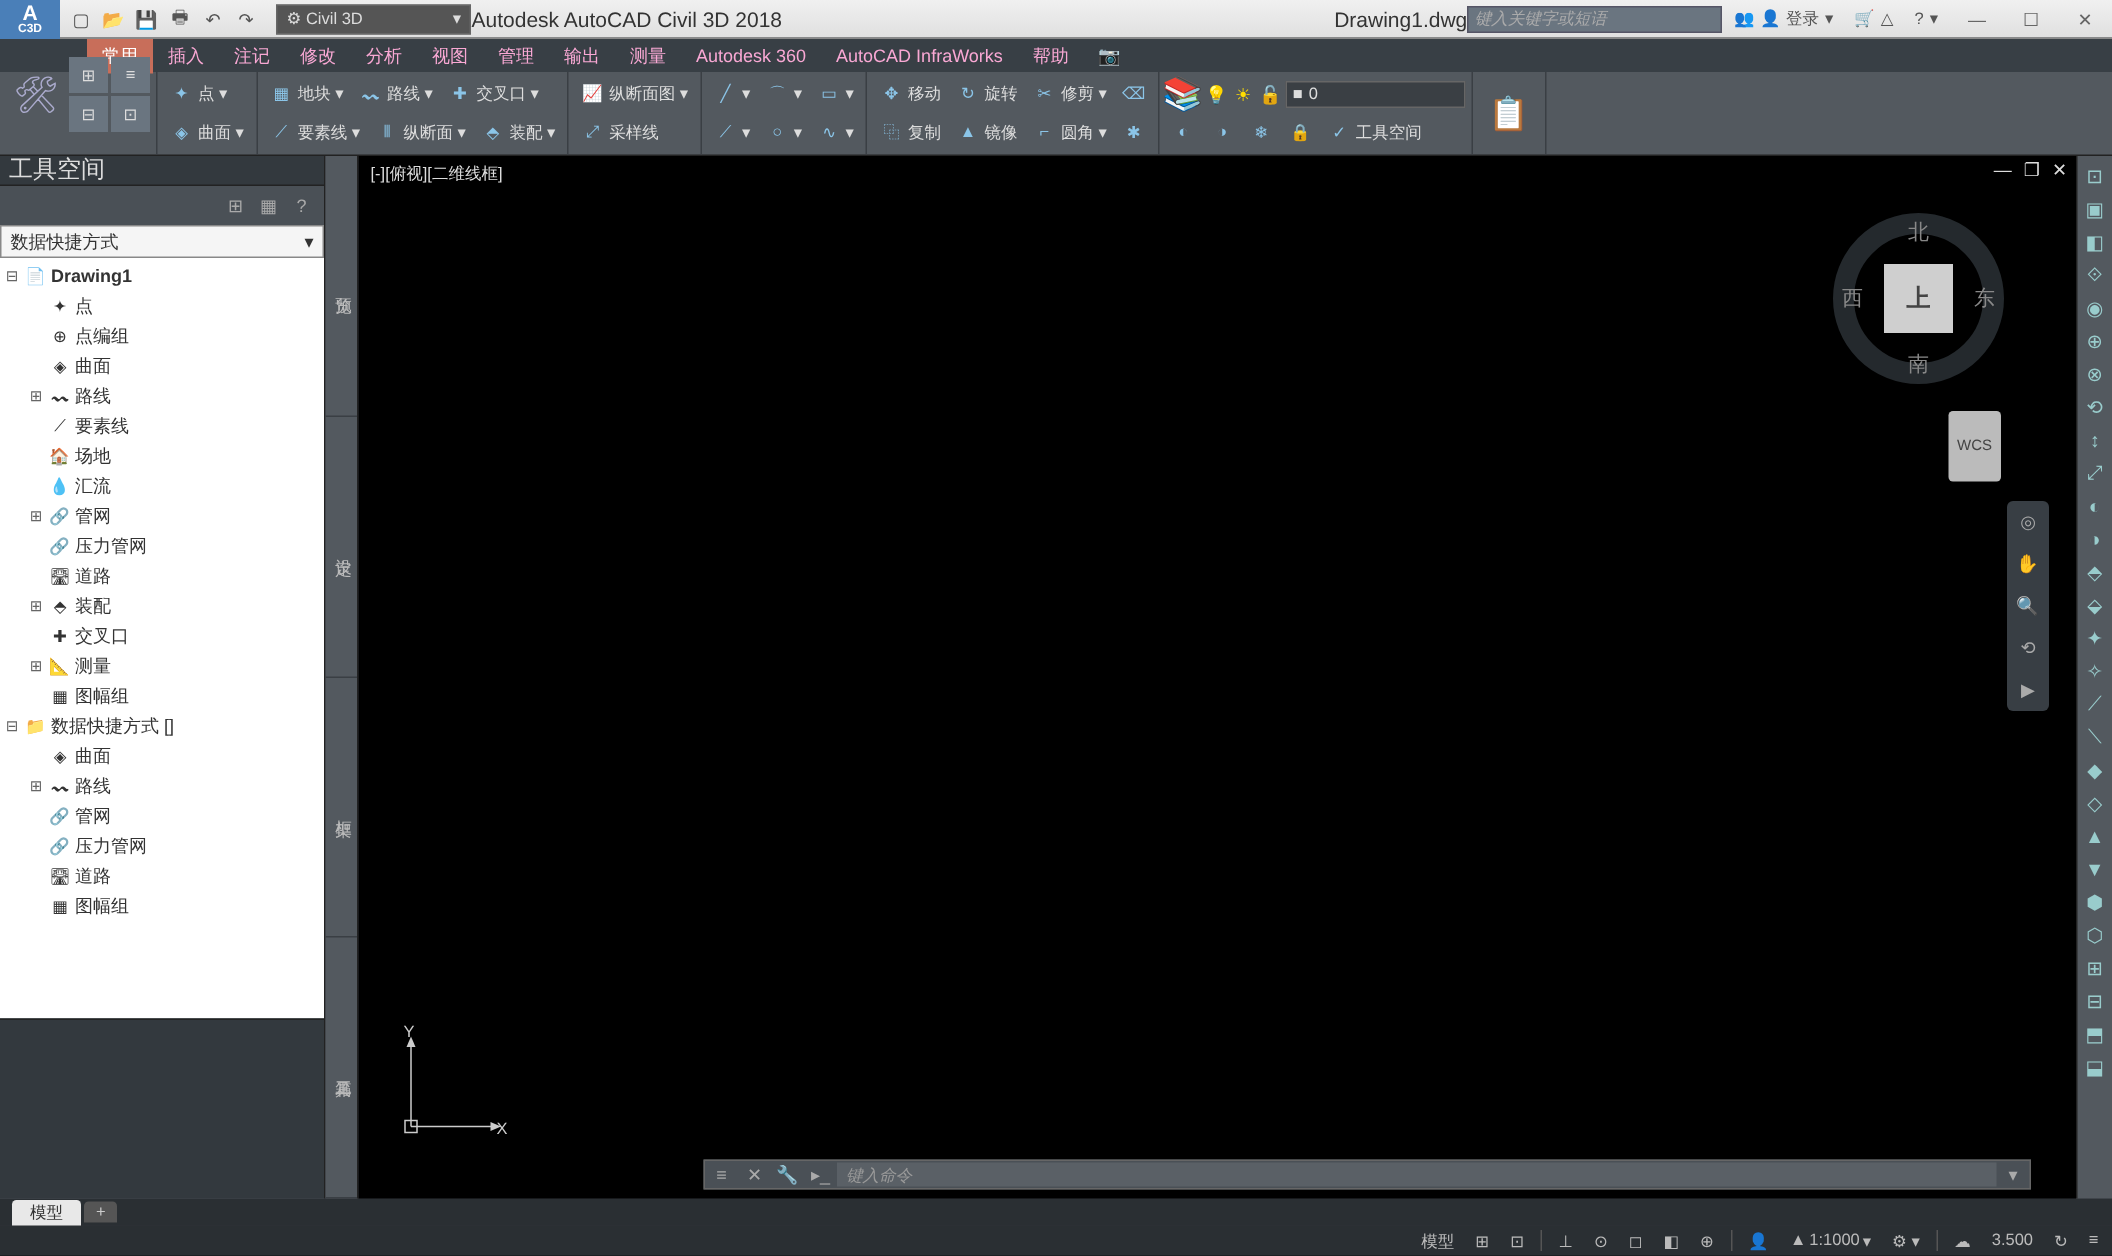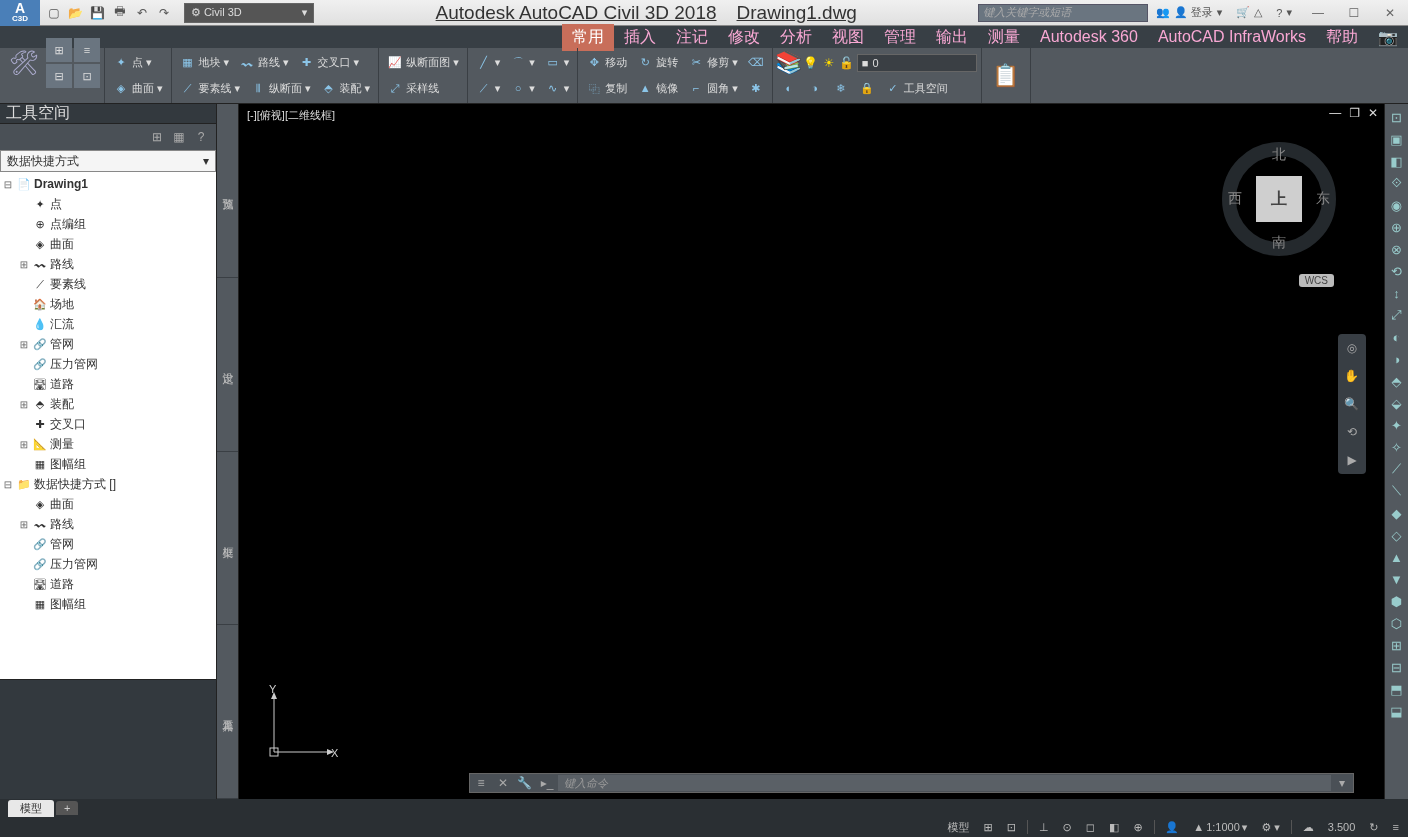--- a/index.html
+++ b/index.html
@@ -5,28 +5,28 @@
 * { margin: 0; padding: 0; box-sizing: border-box; font-family: "Microsoft YaHei", "Segoe UI", sans-serif; }
 body { width: 1408px; height: 837px; background: #33393e; color: #ccc; font-size: 12px; overflow: hidden; position: relative; }
 
 
 .titlebar { height: 26px; background: linear-gradient(#f0f0f0,#e0e0e0); display: flex; align-items: center; border-bottom: 1px solid #888; }
 .app-icon { width: 40px; height: 26px; background: #4a7fb8; display: flex; flex-direction: column; align-items: center; justify-content: center; color: #fff; font-size: 8px; font-weight: bold; }
 .app-icon .a { font-size: 14px; line-height: 12px; }
 .qat { display: flex; gap: 2px; padding: 0 4px; }
 .qat-btn { width: 20px; height: 20px; display: flex; align-items: center; justify-content: center; color: #555; cursor: pointer; }
 .workspace-combo { margin-left: 6px; height: 20px; background: #555; color: #ddd; border: 1px solid #666; display: flex; align-items: center; padding: 0 6px; font-size: 11px; gap: 60px; }
-.title-text { flex: 1; text-align: center; color: #333; font-size: 19px; display: flex; gap: 20px; justify-content: center; text-decoration: underline; }
+.title-text { flex: 1; text-align: center; color: #333; font-size: 14px; display: flex; gap: 20px; justify-content: space-between; }
 .search-box { width: 170px; height: 18px; background: #6a7580; border: 1px solid #556; color: #aaa; font-style: italic; font-size: 11px; padding: 0 4px; display: flex; align-items: center; }
 .login-area { display: flex; align-items: center; gap: 4px; padding: 0 8px; color: #555; font-size: 11px; }
 .win-controls { display: flex; margin-left: auto; }
 .win-btn { width: 36px; height: 26px; display: flex; align-items: center; justify-content: center; color: #666; cursor: pointer; }
 
 
-.menubar { height: 22px; background: #383f45; display: flex; align-items: center; padding-left: 58px; font-size: 16px; justify-content: flex-end; }
+.menubar { height: 22px; background: #383f45; display: flex; align-items: center; padding-left: 58px; font-size: 12px; }
 .menu-item { padding: 3px 10px; color: #f9a8d4; cursor: pointer; }
 .menu-item.active { background: #c86e5a; color: #fff; }
 
 
 .ribbon { height: 56px; background: #53595f; display: flex; border-bottom: 1px solid #222; }
 .ribbon-panel { display: flex; flex-direction: column; border-right: 1px solid #3a3f44; padding: 2px 4px; }
 .ribbon-big { width: 40px; height: 52px; display: flex; flex-direction: column; align-items: center; justify-content: center; gap: 2px; cursor: pointer; }
 .ribbon-row { display: flex; gap: 2px; align-items: center; height: 26px; }
 .ribbon-btn { height: 22px; padding: 0 4px; display: flex; align-items: center; gap: 3px; color: #ddd; font-size: 11px; cursor: pointer; white-space: nowrap; }
 .ribbon-icon { width: 16px; height: 16px; display: inline-flex; align-items: center; justify-content: center; color: #8bc5e8; }
@@ -59,21 +59,21 @@
 .viewport { flex: 1; background: #000000; position: relative; }
 .vp-label { position: absolute; top: 4px; left: 8px; color: #ddd; font-size: 11px; }
 .vp-controls { position: absolute; top: 2px; right: 4px; display: flex; gap: 4px; color: #ddd; }
 .vp-controls span { cursor: pointer; font-size: 12px; padding: 0 2px; }
 
 
 .viewcube { position: absolute; top: 30px; right: 40px; width: 130px; height: 130px; display: grid; grid-template: repeat(3,1fr)/repeat(3,1fr); place-items: center; color: #888; font-size: 14px; }
 .viewcube-ring { position: absolute; inset: 8px; border: 14px solid rgba(80,90,100,.45); border-radius: 50%; }
 .vc-face { width: 46px; height: 46px; background: #cfcfcf; color: #444; display: flex; align-items: center; justify-content: center; font-size: 16px; font-weight: bold; grid-area: 2/2; z-index: 2; cursor: pointer; box-shadow: 0 0 4px rgba(0,0,0,.5); }
 .vc-n { grid-area: 1/2; z-index:2;} .vc-s { grid-area: 3/2; z-index:2;} .vc-w { grid-area: 2/1; z-index:2;} .vc-e { grid-area: 2/3; z-index:2;}
-.wcs-badge { position: absolute; top: 170px; right: 50px; background: #bbb; color: #444; font-size: 10px; padding: 1px 6px; border-radius: 3px; cursor:pointer; }
+.wcs-badge { position: absolute; top: 170px; right: 50px; background: #bbb; color: #444; font-size: 10px; padding: 18px 6px; border-radius: 3px; cursor:pointer; }
 
 
 .nav-panel { position: absolute; top: 230px; right: 18px; width: 28px; background: rgba(70,78,85,.8); border-radius: 4px; padding: 4px 0; display: flex; flex-direction: column; align-items: center; gap: 8px; }
 .nav-panel span { width: 20px; height: 20px; color: #aaa; display:flex;align-items:center;justify-content:center; cursor:pointer; }
 
 
 .ucs { position: absolute; bottom: 30px; left: 20px; color: #ccc; font-size: 11px; }
 
 
 .cmdbar { position: absolute; bottom: 6px; left: 230px; right: 30px; height: 20px; background: #4a5056; display: flex; align-items: center; border: 1px solid #666; }

